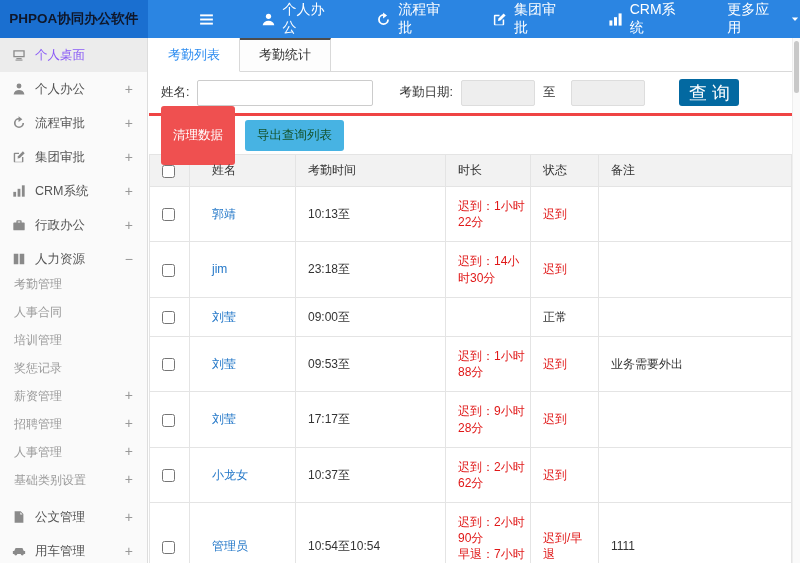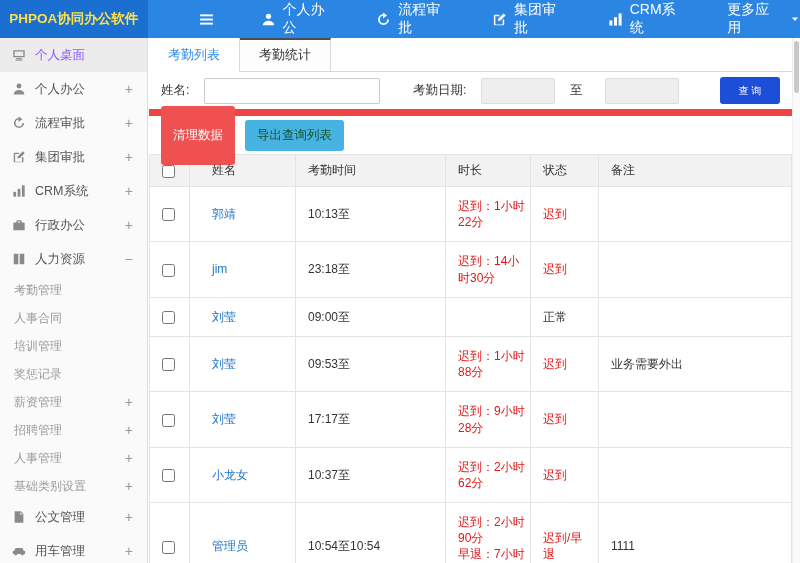--- a/index.html
+++ b/index.html
@@ -5,58 +5,58 @@
   * { box-sizing: border-box; margin: 0; padding: 0; }
   html,body { width:800px; height:563px; overflow:hidden;
     font-family:"Liberation Sans","DejaVu Sans",sans-serif; background:#fff; }
 
   .ic { width:15px; height:15px; fill:currentColor; flex:0 0 auto; }
   .ic.sm { width:10px; height:10px; }
 
   
   .topbar { position:absolute; top:0; left:0; width:800px; height:38px;
     background:#2b85e2; display:flex; align-items:center; color:#fff; z-index:5; }
-  .logo { width:148px; height:38px; background:#1a6fd0; color:#fde047;
+  .logo { width:148px; height:38px; background:#1a6fd0; color:#0f172a;
     font-size:13.5px; font-weight:bold; line-height:38px; text-align:center; }
   .menu-toggle { margin-left:50px; display:flex; align-items:center; cursor:pointer; }
   .menu-toggle .ic { width:17px; height:17px; }
   .topnav { display:flex; margin-left:46px; gap:38px; }
   .topnav-item { display:flex; align-items:center; gap:7px; font-size:14px; cursor:pointer; }
 
   
   .sidebar { position:absolute; top:38px; left:0; width:148px; bottom:0;
     background:#fafafa; border-right:1px solid #ddd; overflow:hidden; }
   .s-item { height:34px; display:flex; align-items:center; padding:0 14px 0 12px;
     color:#555; font-size:12.5px; cursor:pointer; }
   .s-item .ic { color:#8a8a8a; margin-right:9px; width:14px; height:14px; }
   .s-item.active { background:#ececec; color:#8b5cf6; }
-  .s-sub { height:28px; display:flex; align-items:center; padding:0 14px;
+  .s-sub { height:28px; display:flex; padding:0 14px;
     color:#9a9a9a; font-size:12px; cursor:pointer; }
   .s-expand { margin-left:auto; color:#999; font-size:14px; line-height:1; }
 
   
   .content { position:absolute; top:38px; left:149px; right:8px; bottom:0; background:#fff; }
 
   .tabs { display:flex; height:34px; }
   .tabs::after { content:""; flex:1; border-bottom:1px solid #d9d9d9; }
   .tab { height:34px; line-height:33px; padding:0 19px; font-size:13px; color:#333;
     background:#fff; border-right:1px solid #d9d9d9; border-bottom:1px solid #d9d9d9; cursor:pointer; }
   .tab.active { color:#2d8cf0; border-bottom-color:#fff; }
   .tab.inactive { border-top:2px solid #4d4d4d; line-height:30px; background:#fdfdfd; }
 
   .filterbar { height:44px; display:flex; align-items:center; padding:0 12px;
-    border-bottom:7px solid #ef4444; font-size:12.5px; color:#333;justify-content:space-between; }
+    border-bottom:3px solid #ef4444; font-size:12.5px; color:#333; }
   .flabel { margin-right:8px; }
   .flabel.date { margin-left:26px; }
   .f-name { width:176px; height:26px; border:1px solid #ccc; border-radius:2px; padding:0 6px; font-size:12px; }
   .f-date { width:74px; height:26px; border:1px solid #ddd; background:#eee; border-radius:2px;
     padding:0 6px; font-size:12px; margin-right:8px; }
   .f-date:last-of-type { margin-left:8px; }
-  .btn-search { margin-left:26px; width:60px; height:27px; background:#1d4ed8; color:#fff;
-    border:none; border-radius:3px; font-size:10px; cursor:pointer;
+  .btn-search { margin-left:26px; width:60px; height:27px; background:#0369a1; color:#fff;
+    border:none; border-radius:3px; font-size:18px; cursor:pointer;
     font-family:"Liberation Sans","DejaVu Sans",sans-serif; }
 
   .actionbar { height:38px; display:flex; align-items:center; padding:0 12px; gap:10px; }
   .btn-clean { background:#ef5050; color:#fff; border:none; border-radius:3px;
     padding:21px 12px; font-size:12.5px; cursor:pointer;
     font-family:"Liberation Sans","DejaVu Sans",sans-serif; }
   .btn-export { background:#47b3e3; color:#14532d; border:none; border-radius:3px;
     padding:7px 12px; font-size:12.5px; cursor:pointer;
     font-family:"Liberation Sans","DejaVu Sans",sans-serif; }
 

